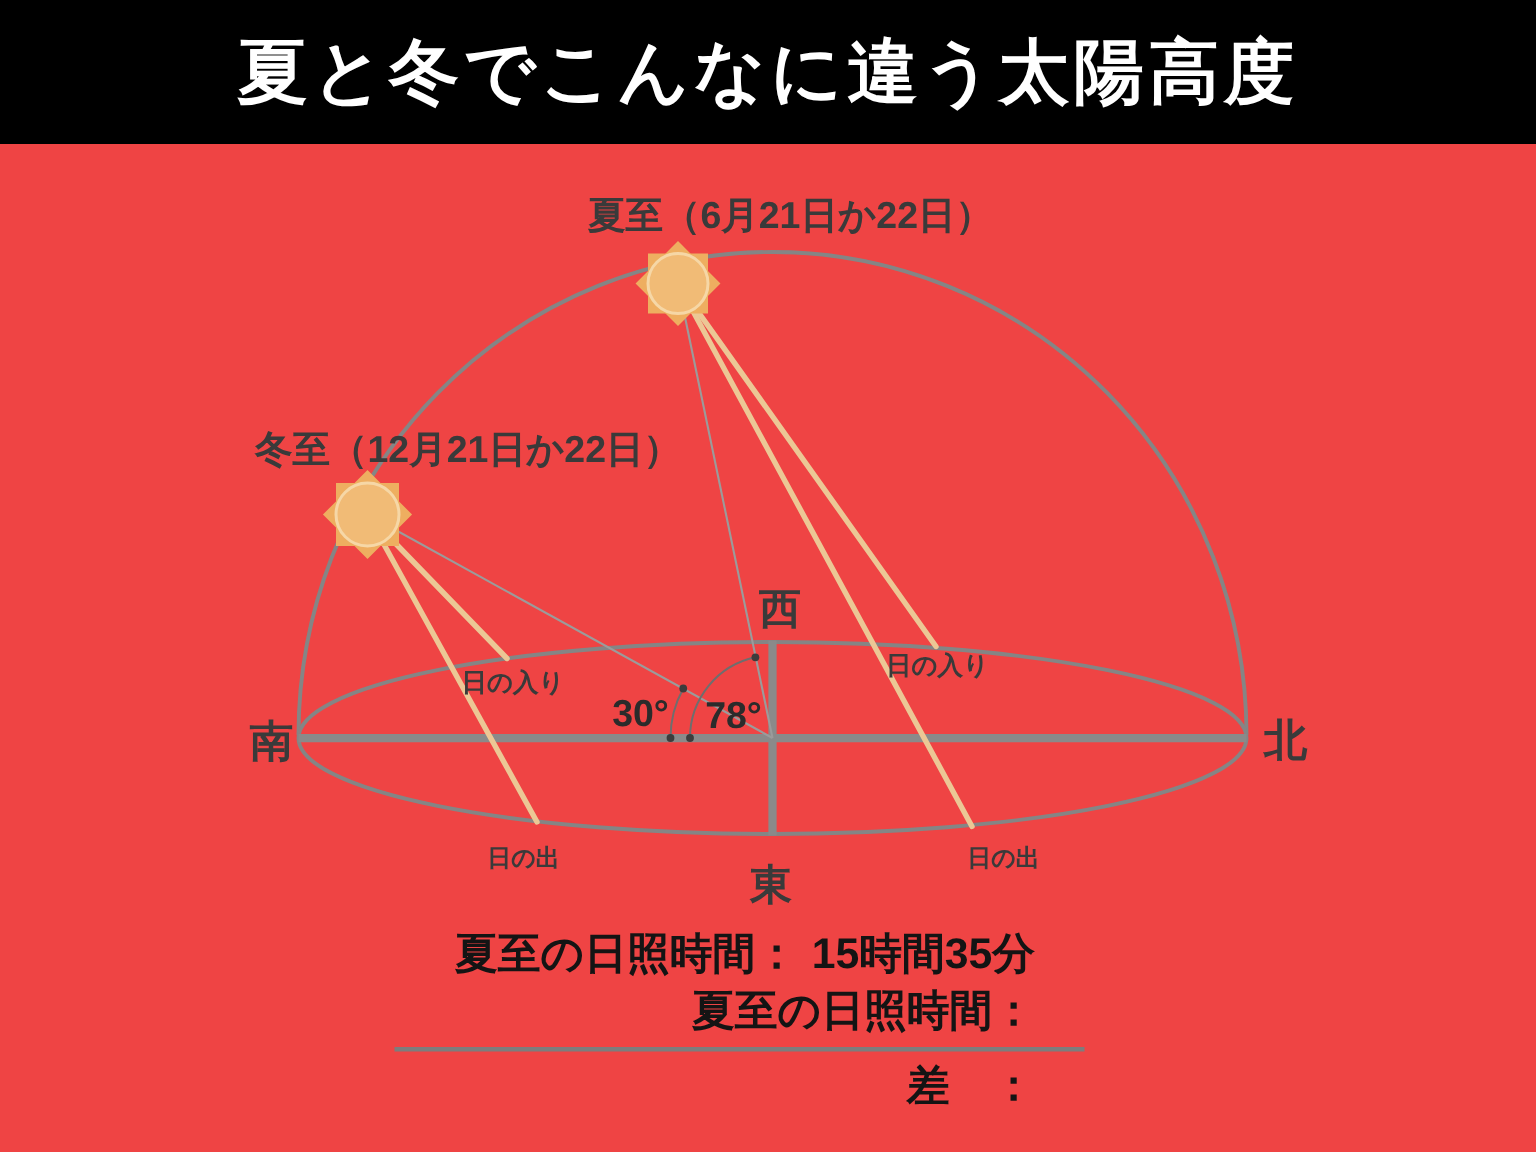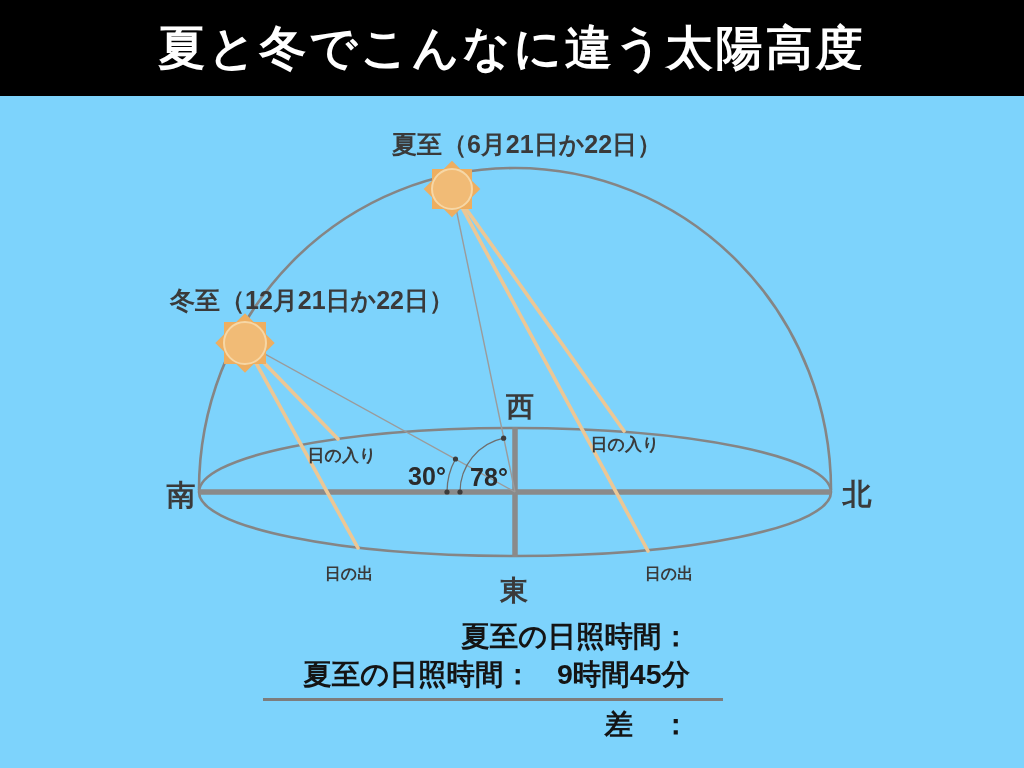--- a/index.html
+++ b/index.html
@@ -1,17 +1,17 @@
 <!DOCTYPE html>
 <html><head>
 <meta charset="utf-8">
 <style>
   html,body{margin:0;padding:0;background:#fff;}
   .page{
-    position:relative;width:1024px;height:768px;background:#7dd3fc;overflow:hidden;
+    position:relative;width:1024px;height:768px;background:#ef4444;overflow:hidden;
     font-family:"Liberation Sans","DejaVu Sans",sans-serif;
   }
   .title-bar{
     position:absolute;left:0;top:0;width:1024px;height:96px;background:#000;
     display:flex;align-items:center;justify-content:center;
   }
   .title-bar h1{
     margin:0;color:#fff;font-size:47px;font-weight:700;letter-spacing:3px;white-space:nowrap;
   }
   .diagram-svg{position:absolute;left:0;top:0;width:1024px;height:768px;}
@@ -87,24 +87,24 @@
     <text x="349" y="573" text-anchor="middle" dominant-baseline="central" font-size="16" class="dlabel">日の出</text>
     <text x="669" y="573" text-anchor="middle" dominant-baseline="central" font-size="16" class="dlabel">日の出</text>
 
     <text x="427" y="476" text-anchor="middle" dominant-baseline="central" font-size="25" class="angle-label">30°</text>
     <text x="489" y="477" text-anchor="middle" dominant-baseline="central" font-size="25" class="angle-label">78°</text>
   </svg>
 
   <div class="summary">
     <div class="summary-row">
       <span class="lab">夏至の日照時間：</span>
+      <span class="val">15時間35分</span>
     </div>
     <div class="summary-row">
       <span class="lab">夏至の日照時間：</span>
-      <span class="val">9時間45分</span>
     </div>
     <div class="summary-row diff">
       <span class="lab">差　：</span>
     </div>
   </div>
   <div class="summary-divider"></div>
 
 </div>
 
 </body></html>

